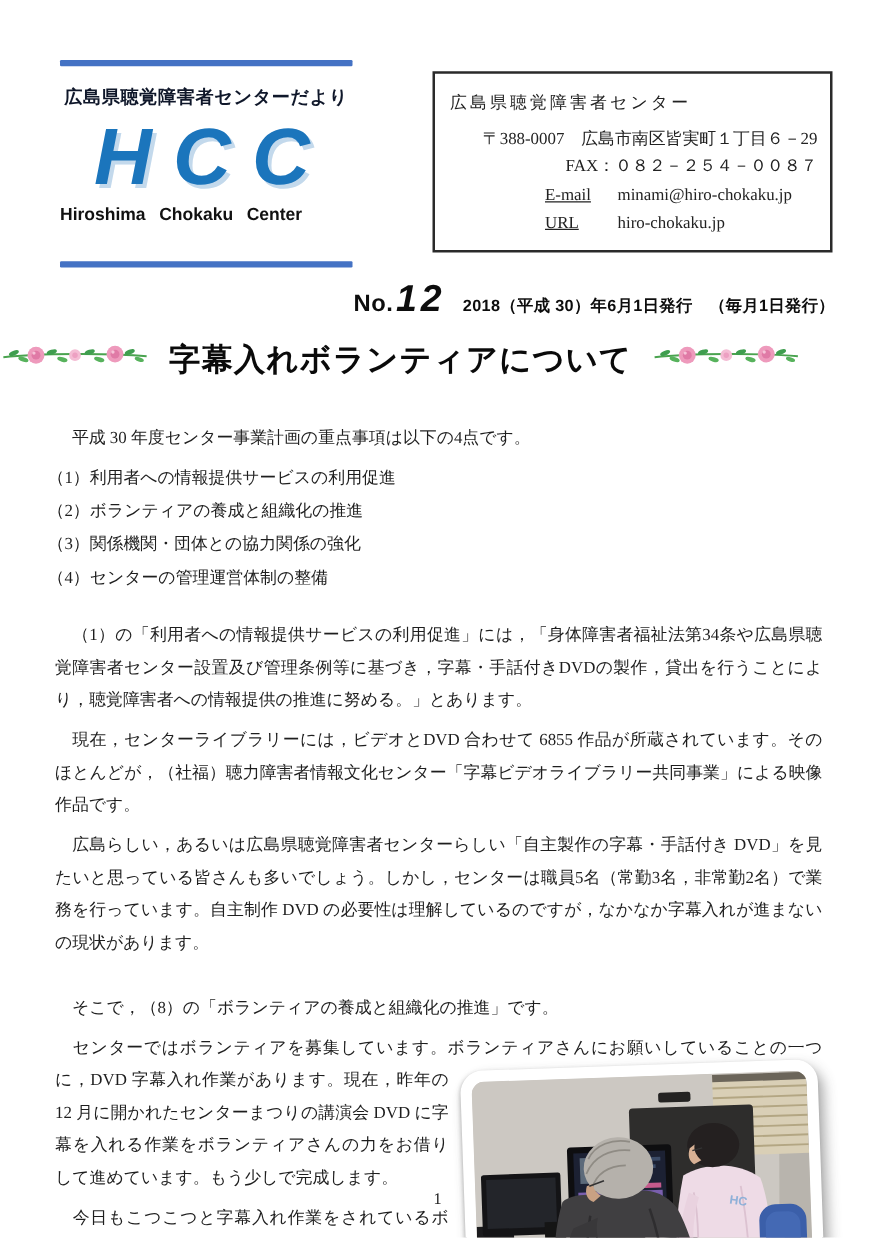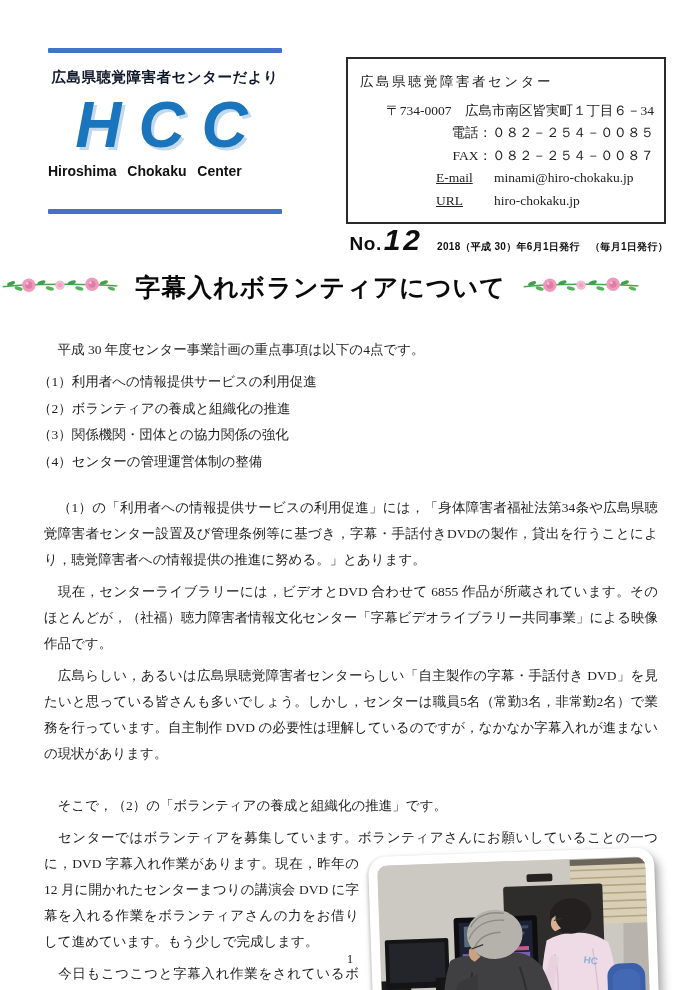--- a/index.html
+++ b/index.html
@@ -26,21 +26,21 @@
     border:2px solid #2a2a2a;padding:12px 8px 10px 12px;font-size:13.5px;line-height:22.5px;color:#222;}
   .contact .org{text-align:left;letter-spacing:2.5px;margin-bottom:6px;}
   .contact .r-align{text-align:right;padding-right:2px;}
   .contact .labrow{display:flex;margin-left:76px;}
   .contact .labrow .lab{text-decoration:underline;width:58px;}
   
   .issue{position:absolute;top:223px;right:32px;display:flex;align-items:baseline;
     font-family:"Liberation Sans","DejaVu Sans",sans-serif;font-weight:bold;color:#0d0d0d;}
   .issue .no-label{font-size:19px;letter-spacing:0.5px;}
   .issue .no-num{font-size:30px;font-style:italic;letter-spacing:3px;margin-left:2px;}
-  .issue .date{font-size:10px;margin-left:14px;letter-spacing:0.3px;}
+  .issue .date{font-size:13px;margin-left:14px;letter-spacing:0.3px;}
   
   .title-row{position:absolute;top:271px;left:0;width:641px;display:flex;
     justify-content:center;align-items:center;gap:16px;}
   .article-title{font-family:"Liberation Sans","DejaVu Sans",sans-serif;font-weight:bold;
     font-size:25px;letter-spacing:1px;color:#0a0a0a;white-space:nowrap;}
   .vine{flex:0 0 auto;}
   
   .article{position:absolute;left:38px;top:331px;width:626px;
     font-size:13.5px;line-height:26px;text-align:justify;word-break:break-all;color:#1e1e1e;}
   .article p{margin:6px;}
@@ -64,22 +64,21 @@
 <div class="masthead">
   <div class="rule"></div>
   <div class="kicker">広島県聴覚障害者センターだより</div>
   <div class="hcc">HCC</div>
   <div class="logo-sub">Hiroshima  Chokaku  Center</div>
   <div class="rule"></div>
 </div>
 
 <div class="contact">
   <div class="org">広島県聴覚障害者センター</div>
-  <div class="r-align">〒734-0007　広島市南区皆実町１丁目６－34</div>
-  <div class="r-align">電話：０８２－２５４－００８５</div>
+  <div class="r-align">〒388-0007　広島市南区皆実町１丁目６－29</div>
   <div class="r-align">FAX：０８２－２５４－００８７</div>
   <div class="labrow">
     <span class="lab">E-mail</span>
     <span>minami@hiro-chokaku.jp</span>
   </div>
   <div class="labrow">
     <span class="lab">URL</span>
     <span>hiro-chokaku.jp</span>
   </div>
 </div>
@@ -140,21 +139,21 @@
   <p>　平成 30 年度センター事業計画の重点事項は以下の4点です。</p>
   <div class="list-item">（1）利用者への情報提供サービスの利用促進</div>
   <div class="list-item">（2）ボランティアの養成と組織化の推進</div>
   <div class="list-item">（3）関係機関・団体との協力関係の強化</div>
   <div class="list-item">（4）センターの管理運営体制の整備</div>
   <div class="gap"></div>
   <p>　（1）の「利用者への情報提供サービスの利用促進」には，「身体障害者福祉法第34条や広島県聴覚障害者センター設置及び管理条例等に基づき，字幕・手話付きDVDの製作，貸出を行うことにより，聴覚障害者への情報提供の推進に努める。」とあります。</p>
   <p>　現在，センターライブラリーには，ビデオとDVD 合わせて 6855 作品が所蔵されています。そのほとんどが，（社福）聴力障害者情報文化センター「字幕ビデオライブラリー共同事業」による映像作品です。</p>
   <p>　広島らしい，あるいは広島県聴覚障害者センターらしい「自主製作の字幕・手話付き DVD」を見たいと思っている皆さんも多いでしょう。しかし，センターは職員5名（常勤3名，非常勤2名）で業務を行っています。自主制作 DVD の必要性は理解しているのですが，なかなか字幕入れが進まないの現状があります。</p>
   <div class="gap"></div>
-  <p>　そこで，（2）の「ボランティアの養成と組織化の推進」です。</p>
+  <p>　そこで，（8）の「ボランティアの養成と組織化の推進」です。</p>
 
   <p>
     <span>　センターではボランティアを募集しています。ボランティアさんにお願いしていることの一つに，DVD 字</span><span class="photo-frame">
         <span class="photo-inner">
       <svg viewBox="0 0 270 230" preserveAspectRatio="none">
 
         <rect x="0" y="0" width="270" height="165" fill="#ccc8c2"></rect>
         <polygon points="248,0 270,0 270,165 244,130" fill="#b8b4ad"></polygon>
 
         <g>

